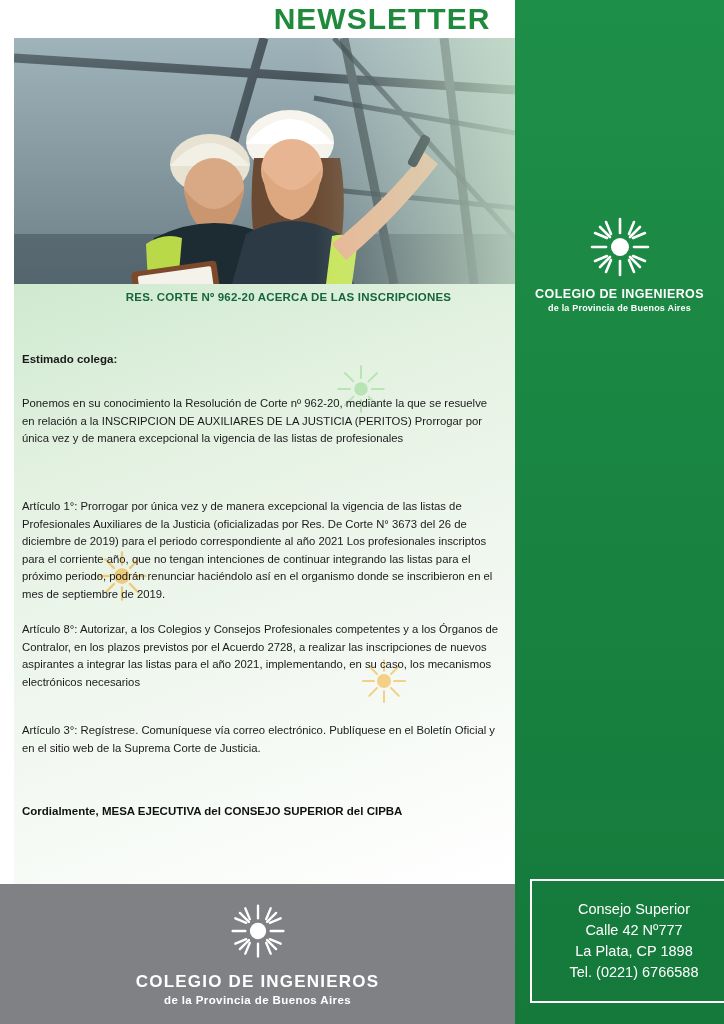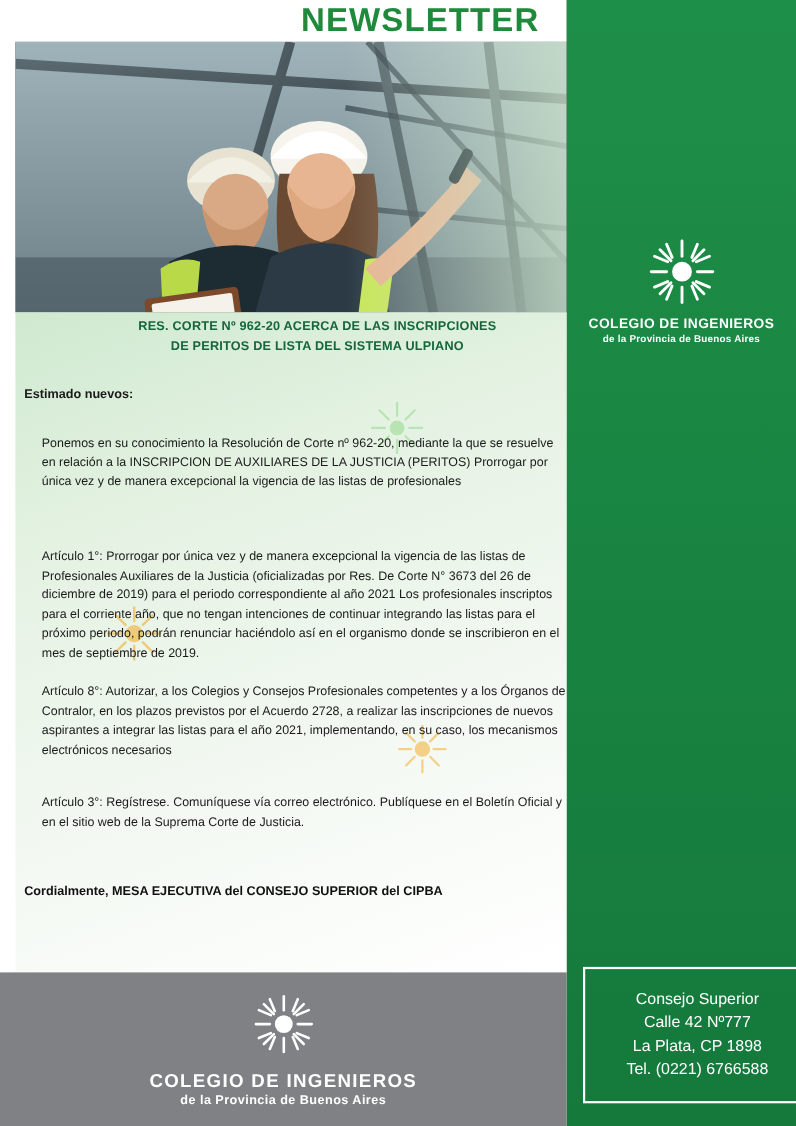--- a/index.html
+++ b/index.html
@@ -71,21 +71,21 @@
     color:#16663a;font-size:11.5px;font-weight:bold;line-height:18px;
     letter-spacing:.2px;
     padding-left:24px;
   }
   .greeting{
     position:absolute;left:8px;top:69px;width:485px;
     color:#1a1a1a;font-size:11.5px;font-weight:bold;
   }
   .para{
     position:absolute;left:8px;width:478px;
-    color:#1a1a1a;font-size:11.3px;line-height:17.5px;text-align:left;margin-left:16px;
+    color:#1a1a1a;font-size:11.3px;line-height:17.5px;text-align:left;
   }
   .para b{font-weight:normal;}
   #p-intro{top:100px;}
   #p-art1{top:203px;}
   #p-art2{top:326px;}
   #p-art3{top:427px;}
   .signoff{
     position:absolute;left:8px;top:510px;width:485px;
     color:#111111;font-size:11.5px;font-weight:bold;margin-top:11px;
   }
@@ -260,24 +260,23 @@
           <line x1="13" y1="13" x2="23" y2="23"></line>
             <line x1="41" y1="41" x2="51" y2="51"></line>
           <line x1="51" y1="13" x2="41" y2="23"></line>
             <line x1="23" y1="41" x2="13" y2="51"></line>
         </g>
       </svg>
     </span>
 
     <div class="headline">
       <div>RES. CORTE Nº 962-20 ACERCA DE LAS INSCRIPCIONES</div>
-      <div>DE PERITOS DE LISTA DEL SISTEMA ULPIANO</div>
     </div>
 
-    <div class="greeting">Estimado nuevos:</div>
+    <div class="greeting">Estimado colega:</div>
 
     <p class="para" id="p-intro">Ponemos en su conocimiento la Resolución de Corte nº 962-20, mediante la que se resuelve en relación a la INSCRIPCION DE AUXILIARES DE LA JUSTICIA (PERITOS) Prorrogar por única vez y de manera excepcional la vigencia de las listas de profesionales</p>
 
     <p class="para" id="p-art1">
       <b>Artículo 1°:</b><span> Prorrogar por única vez y de manera excepcional la vigencia de las listas de Profesionales Auxiliares de la Justicia (oficializadas por Res. De Corte N° 3673 del 26 de diciembre de 2019) para el periodo correspondiente al año 2021 Los profesionales inscriptos para el corriente año, que no tengan intenciones de continuar integrando las listas para el próximo periodo, podrán renunciar haciéndolo así en el organismo donde se inscribieron en el mes de septiembre de 2019.</span>
     </p>
 
     <p class="para" id="p-art2">
       <b>Artículo 8°:</b><span> Autorizar, a los Colegios y Consejos Profesionales competentes y a los Órganos de Contralor, en los plazos previstos por el Acuerdo 2728, a realizar las inscripciones de nuevos aspirantes a integrar las listas para el año 2021, implementando, en su caso, los mecanismos electrónicos necesarios</span>
     </p>

